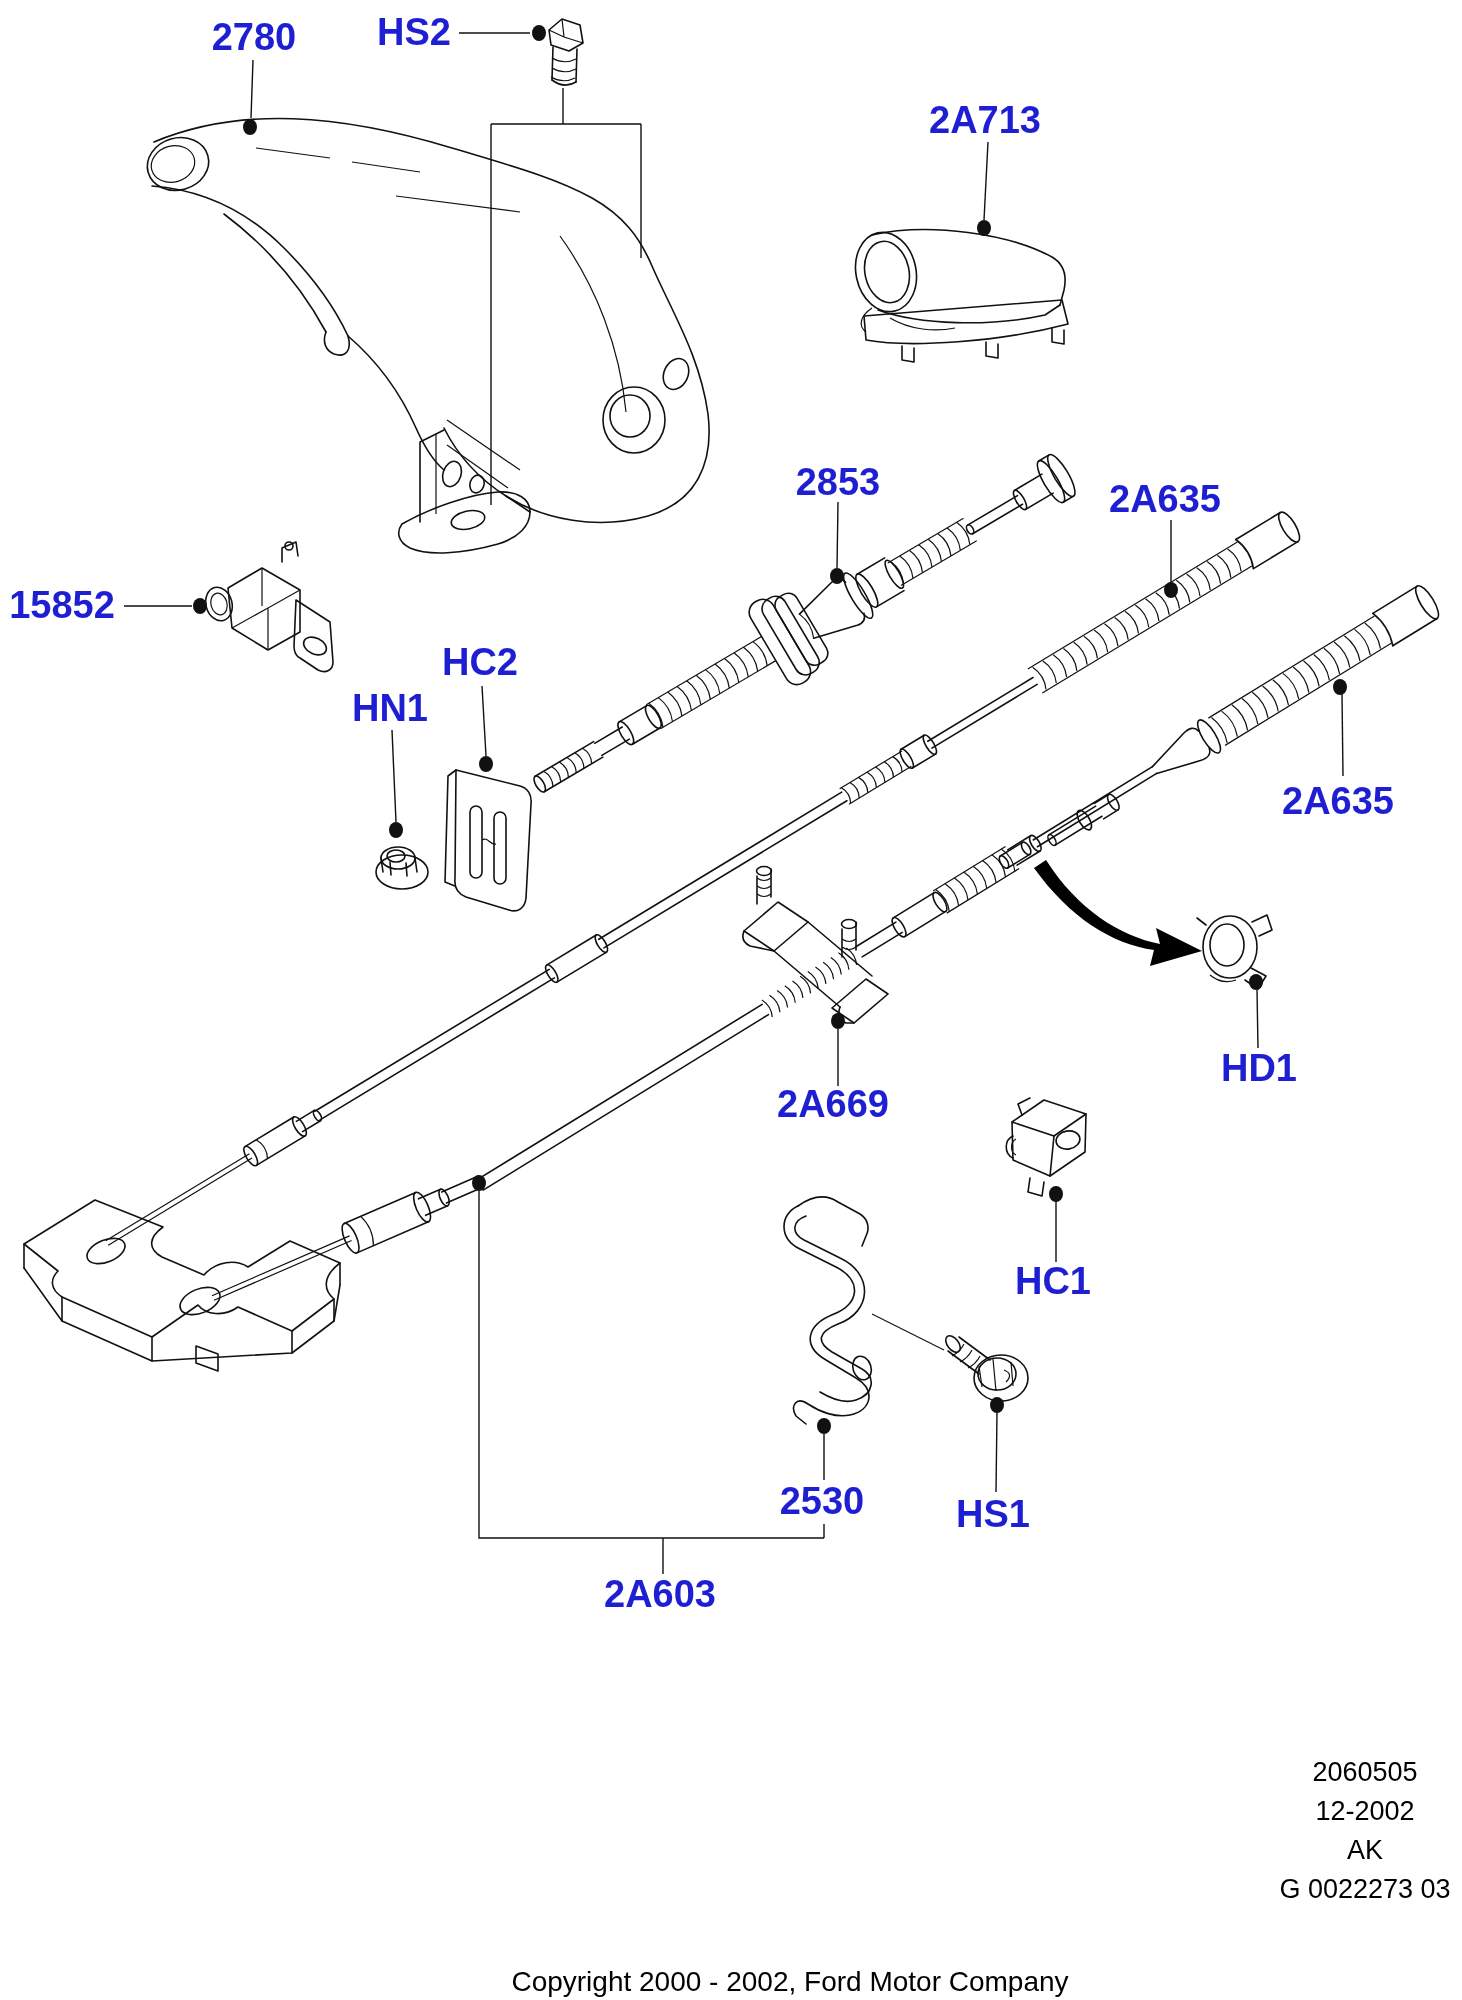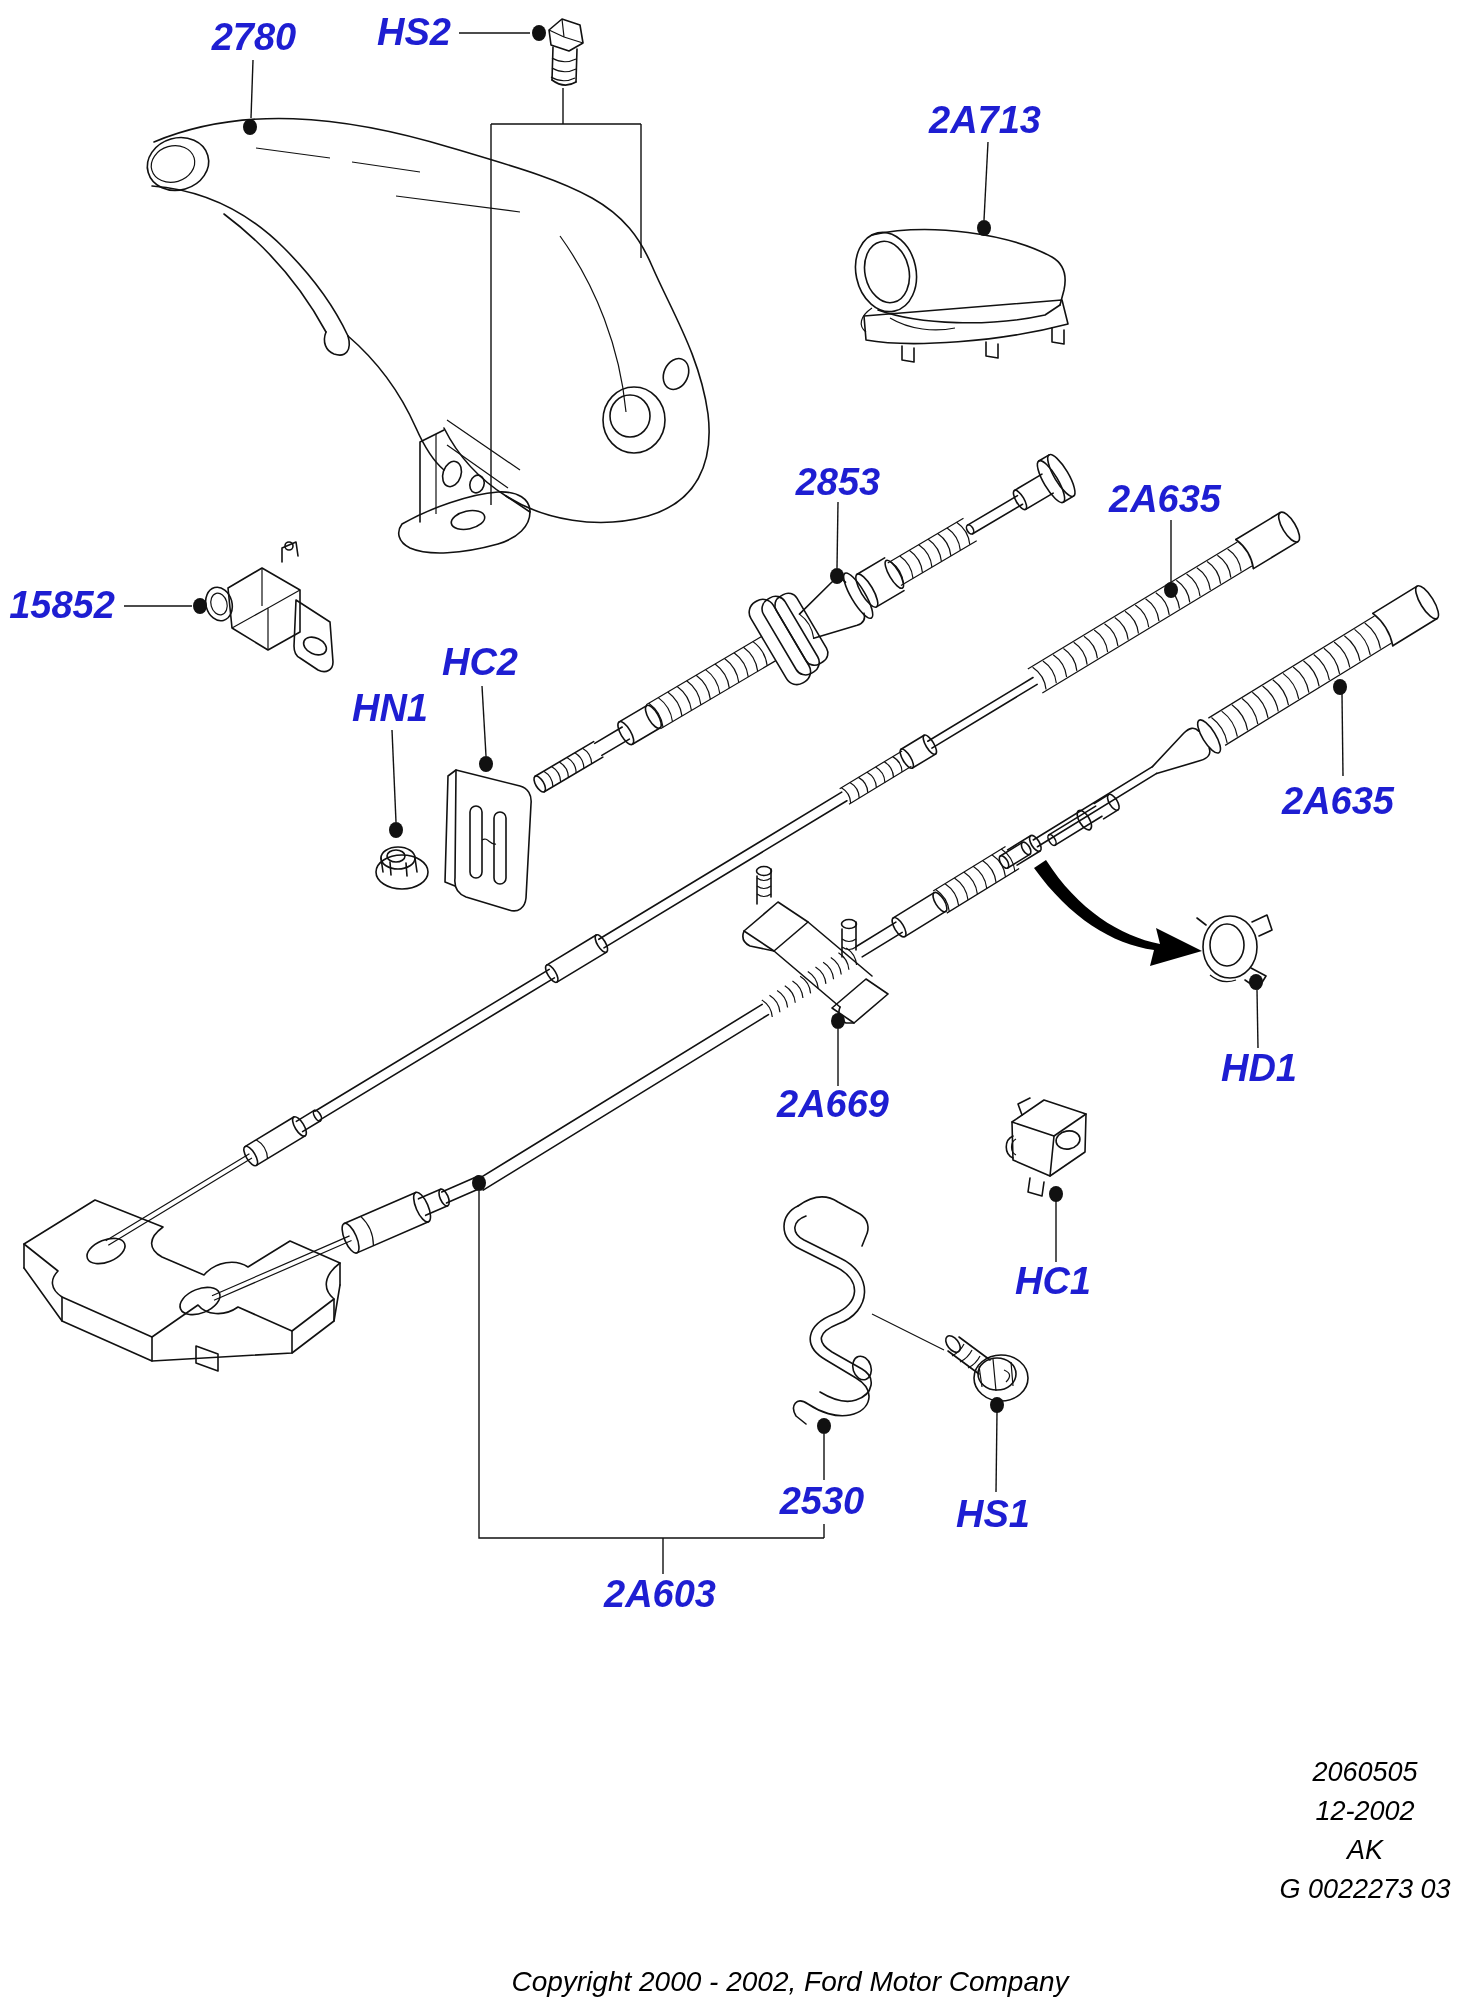--- a/index.html
+++ b/index.html
@@ -1,17 +1,17 @@
 <!DOCTYPE html>
 <html style="--label-blue: #1e1ed2;"><head>
 <meta charset="utf-8">
 <style>
   html,body{margin:0;padding:0;background:#fff;}
   .page{position:relative;width:1462px;height:2000px;background:#ffffff;overflow:hidden;
-        font-family:"Liberation Sans",sans-serif;font-style:italic;}
+        font-family:"Liberation Sans",sans-serif;}
   svg{position:absolute;left:0;top:0;}
   .ln{fill:none;stroke:#111;stroke-width:1.6;stroke-linecap:round;stroke-linejoin:round;}
   .thin{fill:none;stroke:#111;stroke-width:1.2;}
   .callout{fill:none;stroke:#111;stroke-width:1.4;}
   .dot{fill:#111;stroke:none;}
   .plabel{font-family:"Liberation Sans",sans-serif;font-weight:bold;font-size:38px;
           fill:var(--label-blue,#1e1ed2);text-anchor:middle;cursor:pointer;}
   .footnote{font-family:"Liberation Sans",sans-serif;font-size:27px;fill:#000;text-anchor:middle;}
   .copyright{font-family:"Liberation Sans",sans-serif;font-size:28px;fill:#000;text-anchor:middle;}
   .blackfill{fill:#000;stroke:none;}

